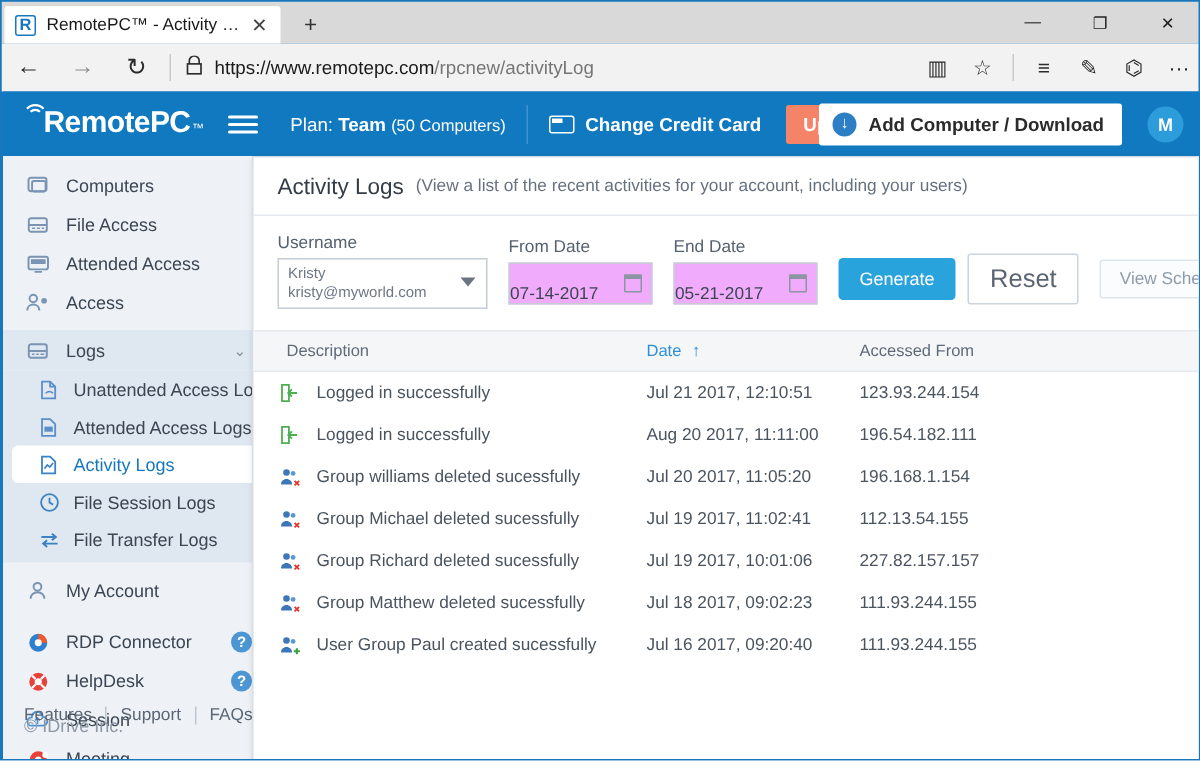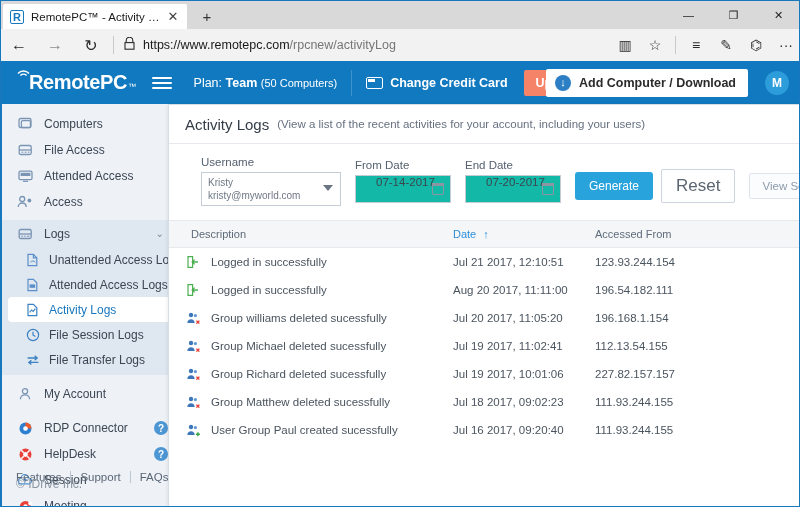--- a/index.html
+++ b/index.html
@@ -214,37 +214,37 @@
     background: #ffffff; border: 1px solid #d6dde5;
     box-shadow: 0 1px 4px rgba(0,0,0,0.10);
   }
   .card-hdr {
     height: 39px; border-bottom: 1px solid #e6eaee; display: flex;
     align-items: center; padding-left: 16px;
   }
   .card-title { font-size: 15px; color: #333c47; }
   .card-sub { font-size: 11.5px; color: #667180; margin-left: 8px; }
 
-  .filters { padding: 12px 0 0 16px; display: flex; align-items: flex-end; margin-left: 16px; }
+  .filters { padding: 12px 0 0 16px; display: flex; align-items: flex-end; }
   .fld { margin-right: 14px; }
   .fld-label { font-size: 11.5px; color: #55616f; margin-bottom: 4px; }
   .username-box {
     width: 140px; height: 34px; border: 1px solid #c4ccd6; background: #fff;
     position: relative; padding: 3px 22px 0 6px;
   }
   .un-name { font-size: 10px; color: #6e7885; line-height: 13px; }
   .un-mail { font-size: 10px; color: #6e7885; line-height: 13px; }
   .un-caret {
     position: absolute; right: 7px; top: 12px; width: 0; height: 0;
     border-left: 5px solid transparent; border-right: 5px solid transparent;
     border-top: 6px solid #6b7582;
   }
   .date-box {
-    width: 96px; height: 28px; border: 1px solid #c4ccd6; background: #14b8a6;
-    position: relative; display: flex; align-items: flex-start; padding-left: 20px;
+    width: 96px; height: 28px; border: 1px solid #c4ccd6; background: #f0abfc;
+    position: relative; display: flex; align-items: flex-end; padding-left: 0;
   }
   .date-val { font-size: 11.5px; color: #3b454f; }
   .cal-icon {
     position: absolute; right: 6px; top: 7px; width: 12px; height: 12px;
     border: 1px solid #8c96a2; border-radius: 1px;
   }
   .cal-icon::before {
     content: ''; position: absolute; left: -1px; top: -1px; width: 12px;
     height: 3px; background: #8c96a2;
   }
@@ -262,21 +262,21 @@
   }
 
   .table { margin-top: 14px; }
   .thead {
     height: 28px; background: #f4f6f8; border-top: 1px solid #e6eaee;
     border-bottom: 1px solid #e6eaee; display: flex; align-items: center;
   }
   .th { font-size: 11px; color: #5f6b79; }
   .th.sorted { color: #2e8fd8; }
   .th-sortarrow { color: #2e8fd8; margin-left: 7px; font-size: 11px; }
-  .col-desc { width: 284px; padding-left: 22px; }
+  .col-desc { width: 262px; padding-left: 22px; }
   .col-date { width: 142px; }
   .col-from { width: 180px; }
   .trow {
     height: 28px; display: flex; align-items: center; font-size: 11.5px;
     color: #4a545f;
   }
   .trow .col-desc { display: flex; align-items: center; padding-left: 16px; }
   .row-icon {
     width: 16px; height: 16px; flex: 0 0 16px; margin-right: 10px;
     display: flex; align-items: center; justify-content: center;
@@ -564,21 +564,21 @@
             <div class="fld-label">From Date</div>
             <div class="date-box">
               <span class="date-val">07-14-2017</span>
               <span class="cal-icon"></span>
             </div>
           </div>
 
           <div class="fld" style="padding-bottom:3px">
             <div class="fld-label">End Date</div>
             <div class="date-box">
-              <span class="date-val">07-20-2017</span>
+              <span class="date-val">05-21-2017</span>
               <span class="cal-icon"></span>
             </div>
           </div>
 
           <div style="display:flex;align-items:center;padding-bottom:3px">
             <div class="btn-gen">Generate</div>
             <div class="btn-reset">Reset</div>
             <div class="btn-sched">View Scheduled Reports</div>
           </div>
         </div>

